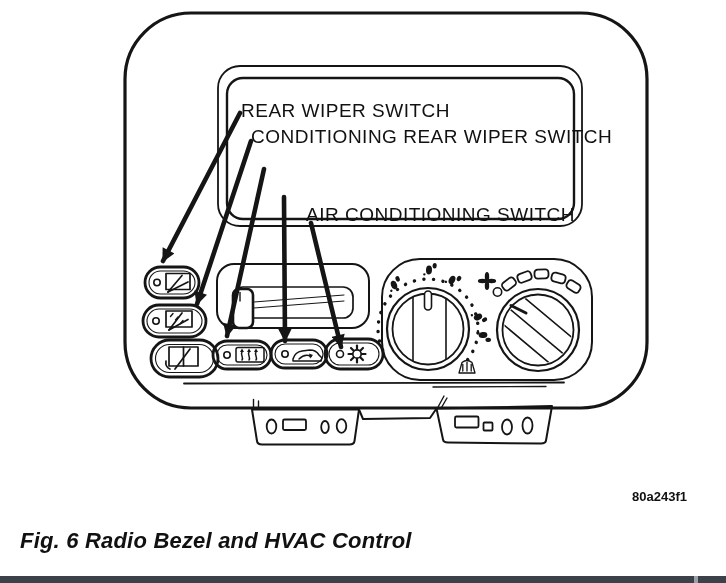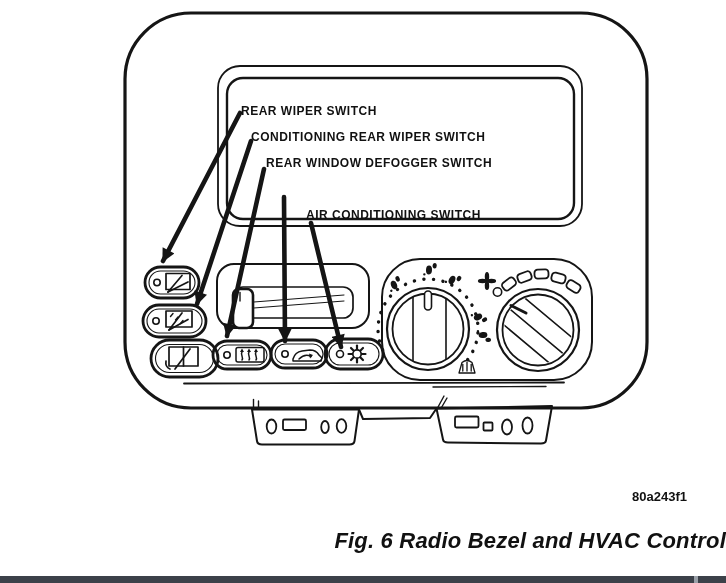--- a/index.html
+++ b/index.html
@@ -2,25 +2,25 @@
 <html><head>
 <meta charset="utf-8">
 <style>
   html,body{margin:0;padding:0;background:#fff;}
   #stage{
     position:relative;width:726px;height:583px;background:#ffffff;
     font-family:"Liberation Sans","DejaVu Sans",sans-serif;overflow:hidden;
   }
   #artwork{position:absolute;left:0;top:0;}
   .callout{
-    position:absolute;font-weight:bold;font-size:12px;letter-spacing:.5px;
+    position:absolute;font-weight:normal;font-size:19px;letter-spacing:.5px;
     color:#111;white-space:nowrap;line-height:16px;
   }
   .caption{
-    position:absolute;left:20px;top:528px;width:706px;text-align:right;
+    position:absolute;left:20px;top:528px;width:706px;text-align:left;
     font-weight:bold;font-style:italic;font-size:22px;letter-spacing:.2px;color:#111;
   }
   .refcode{
     position:absolute;left:612px;top:489px;font-weight:bold;font-size:13px;color:#111;margin-left:20px;
   }
   .footer-bar{
     position:absolute;left:0;bottom:0;width:726px;height:7px;background:#3c4149;
   }
   .footer-bar .notch{
     position:absolute;left:694px;top:0;width:4px;height:7px;background:#9aa0a8;
@@ -227,21 +227,20 @@
         <path d="M251,141 L197,304" marker-end="url(#ah)"></path>
         <path d="M264,169 L227,336" marker-end="url(#ah)"></path>
         <path d="M284,197 L285,341" marker-end="url(#ah)"></path>
         <path d="M311,223 L341,347" marker-end="url(#ah)"></path>
       </g>
     </g>
   </svg>
 
   <div class="callout" style="left:241px;top:103px">REAR WIPER SWITCH</div>
   <div class="callout" style="left:251px;top:129px">CONDITIONING REAR WIPER SWITCH</div>
-  <div class="callout" style="left:266px;top:155px">REAR WINDOW DEFOGGER SWITCH</div>
   <div class="callout" style="left:306px;top:207px">AIR CONDITIONING SWITCH</div>
 
   <div class="refcode">80a243f1</div>
 
   <div class="caption">Fig. 6 Radio Bezel and HVAC Control</div>
 
   <div class="footer-bar">
     <span class="notch"></span>
   </div>
 </div>

